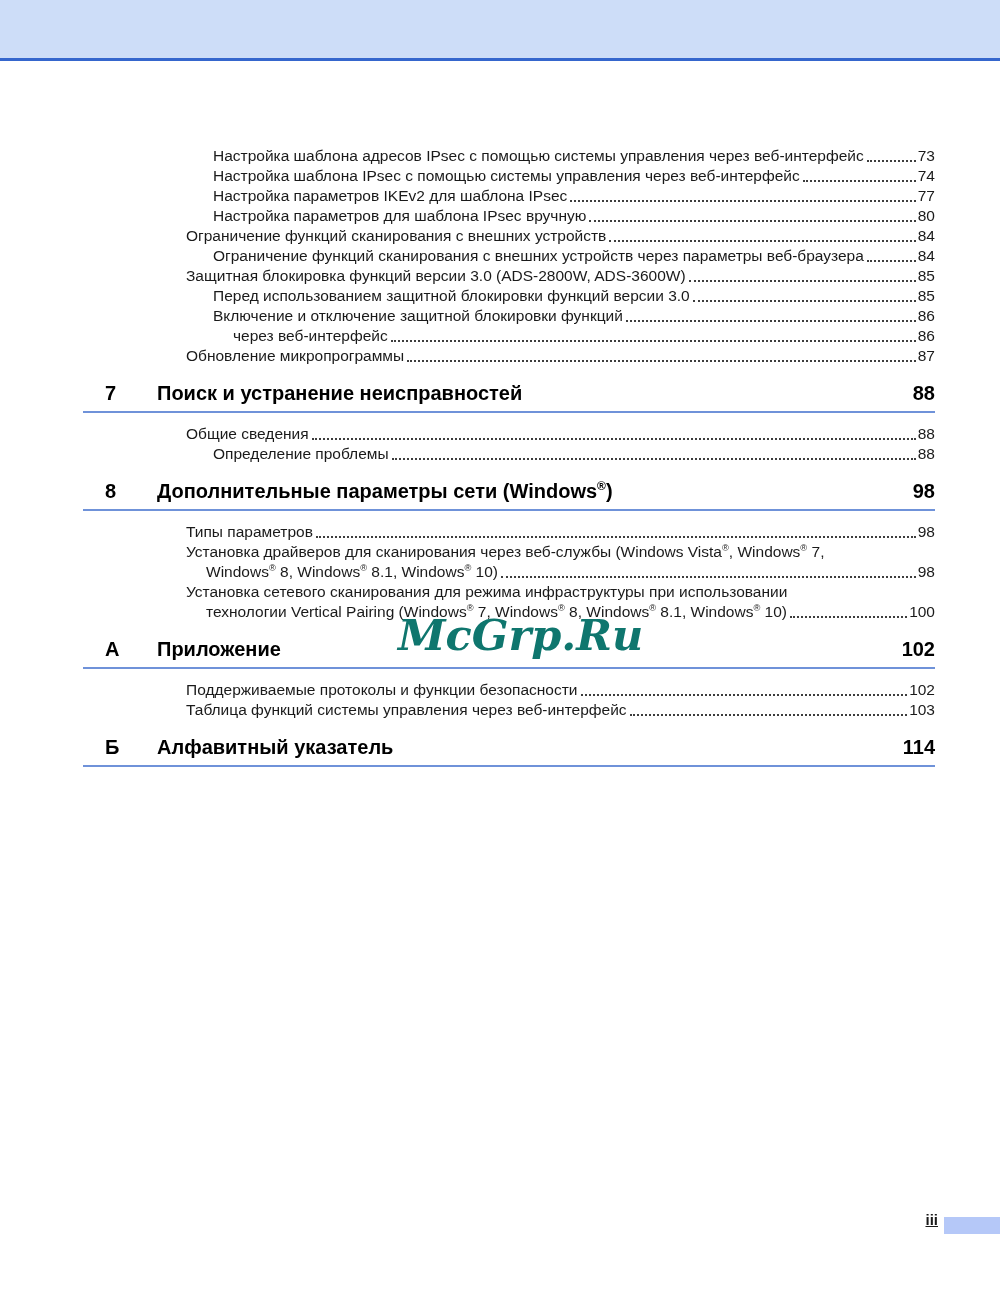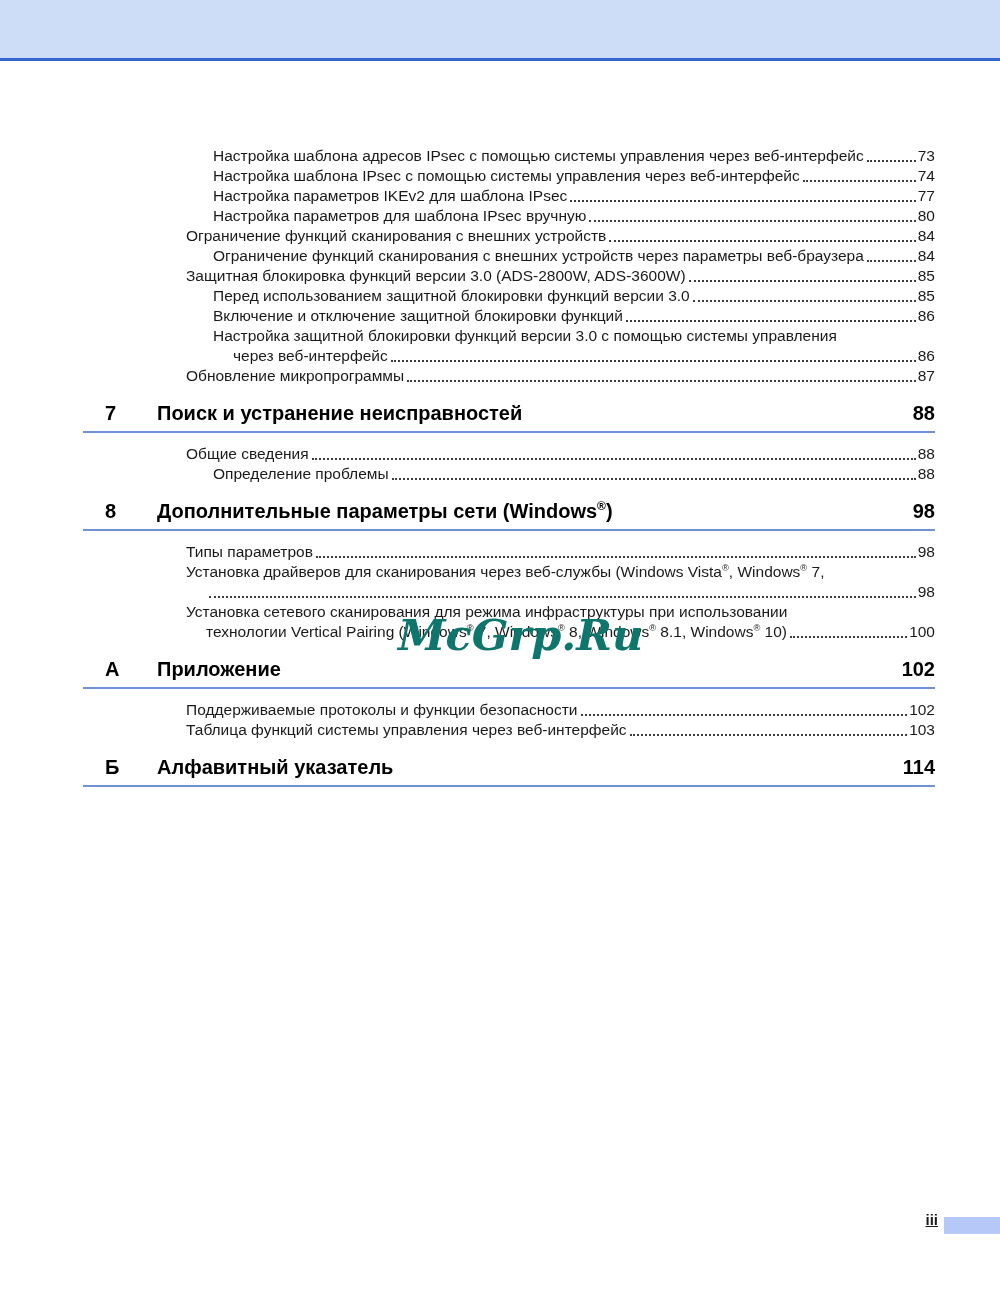--- a/index.html
+++ b/index.html
@@ -118,23 +118,20 @@
       <div class="toc-row lvl2">
         <span class="t">Перед использованием защитной блокировки функций версии 3.0</span>
         <span class="leader"></span>
         <span class="pg">85</span>
       </div>
       <div class="toc-row lvl2">
         <span class="t">Включение и отключение защитной блокировки функций</span>
         <span class="leader"></span>
         <span class="pg">86</span>
       </div>
-      <div class="toc-row lvl2">
-        <span class="t">Настройка защитной блокировки функций версии 3.0 с помощью системы управления</span>
-      </div>
       <div class="toc-row lvl2 cont">
         <span class="t">через веб-интерфейс</span>
         <span class="leader"></span>
         <span class="pg">86</span>
       </div>
       <div class="toc-row lvl1">
         <span class="t">Обновление микропрограммы</span>
         <span class="leader"></span>
         <span class="pg">87</span>
       </div>
@@ -160,20 +157,21 @@
       </div>
       <div class="toc-row lvl1">
         <span class="t">Типы параметров</span>
         <span class="leader"></span>
         <span class="pg">98</span>
       </div>
       <div class="toc-row lvl1">
         <span class="t">Установка драйверов для сканирования через веб-службы (Windows Vista<sup>®</sup>, Windows<sup>®</sup> 7,</span>
       </div>
       <div class="toc-row lvl1 cont">
+        <span class="t">Windows<sup>®</sup> 8, Windows<sup>®</sup> 8.1, Windows<sup>®</sup> 10)</span>
         <span class="leader"></span>
         <span class="pg">98</span>
       </div>
       <div class="toc-row lvl1">
         <span class="t">Установка сетевого сканирования для режима инфраструктуры при использовании</span>
       </div>
       <div class="toc-row lvl1 cont">
         <span class="t">технологии Vertical Pairing (Windows<sup>®</sup> 7, Windows<sup>®</sup> 8, Windows<sup>®</sup> 8.1, Windows<sup>®</sup> 10)</span>
         <span class="leader"></span>
         <span class="pg">100</span>

